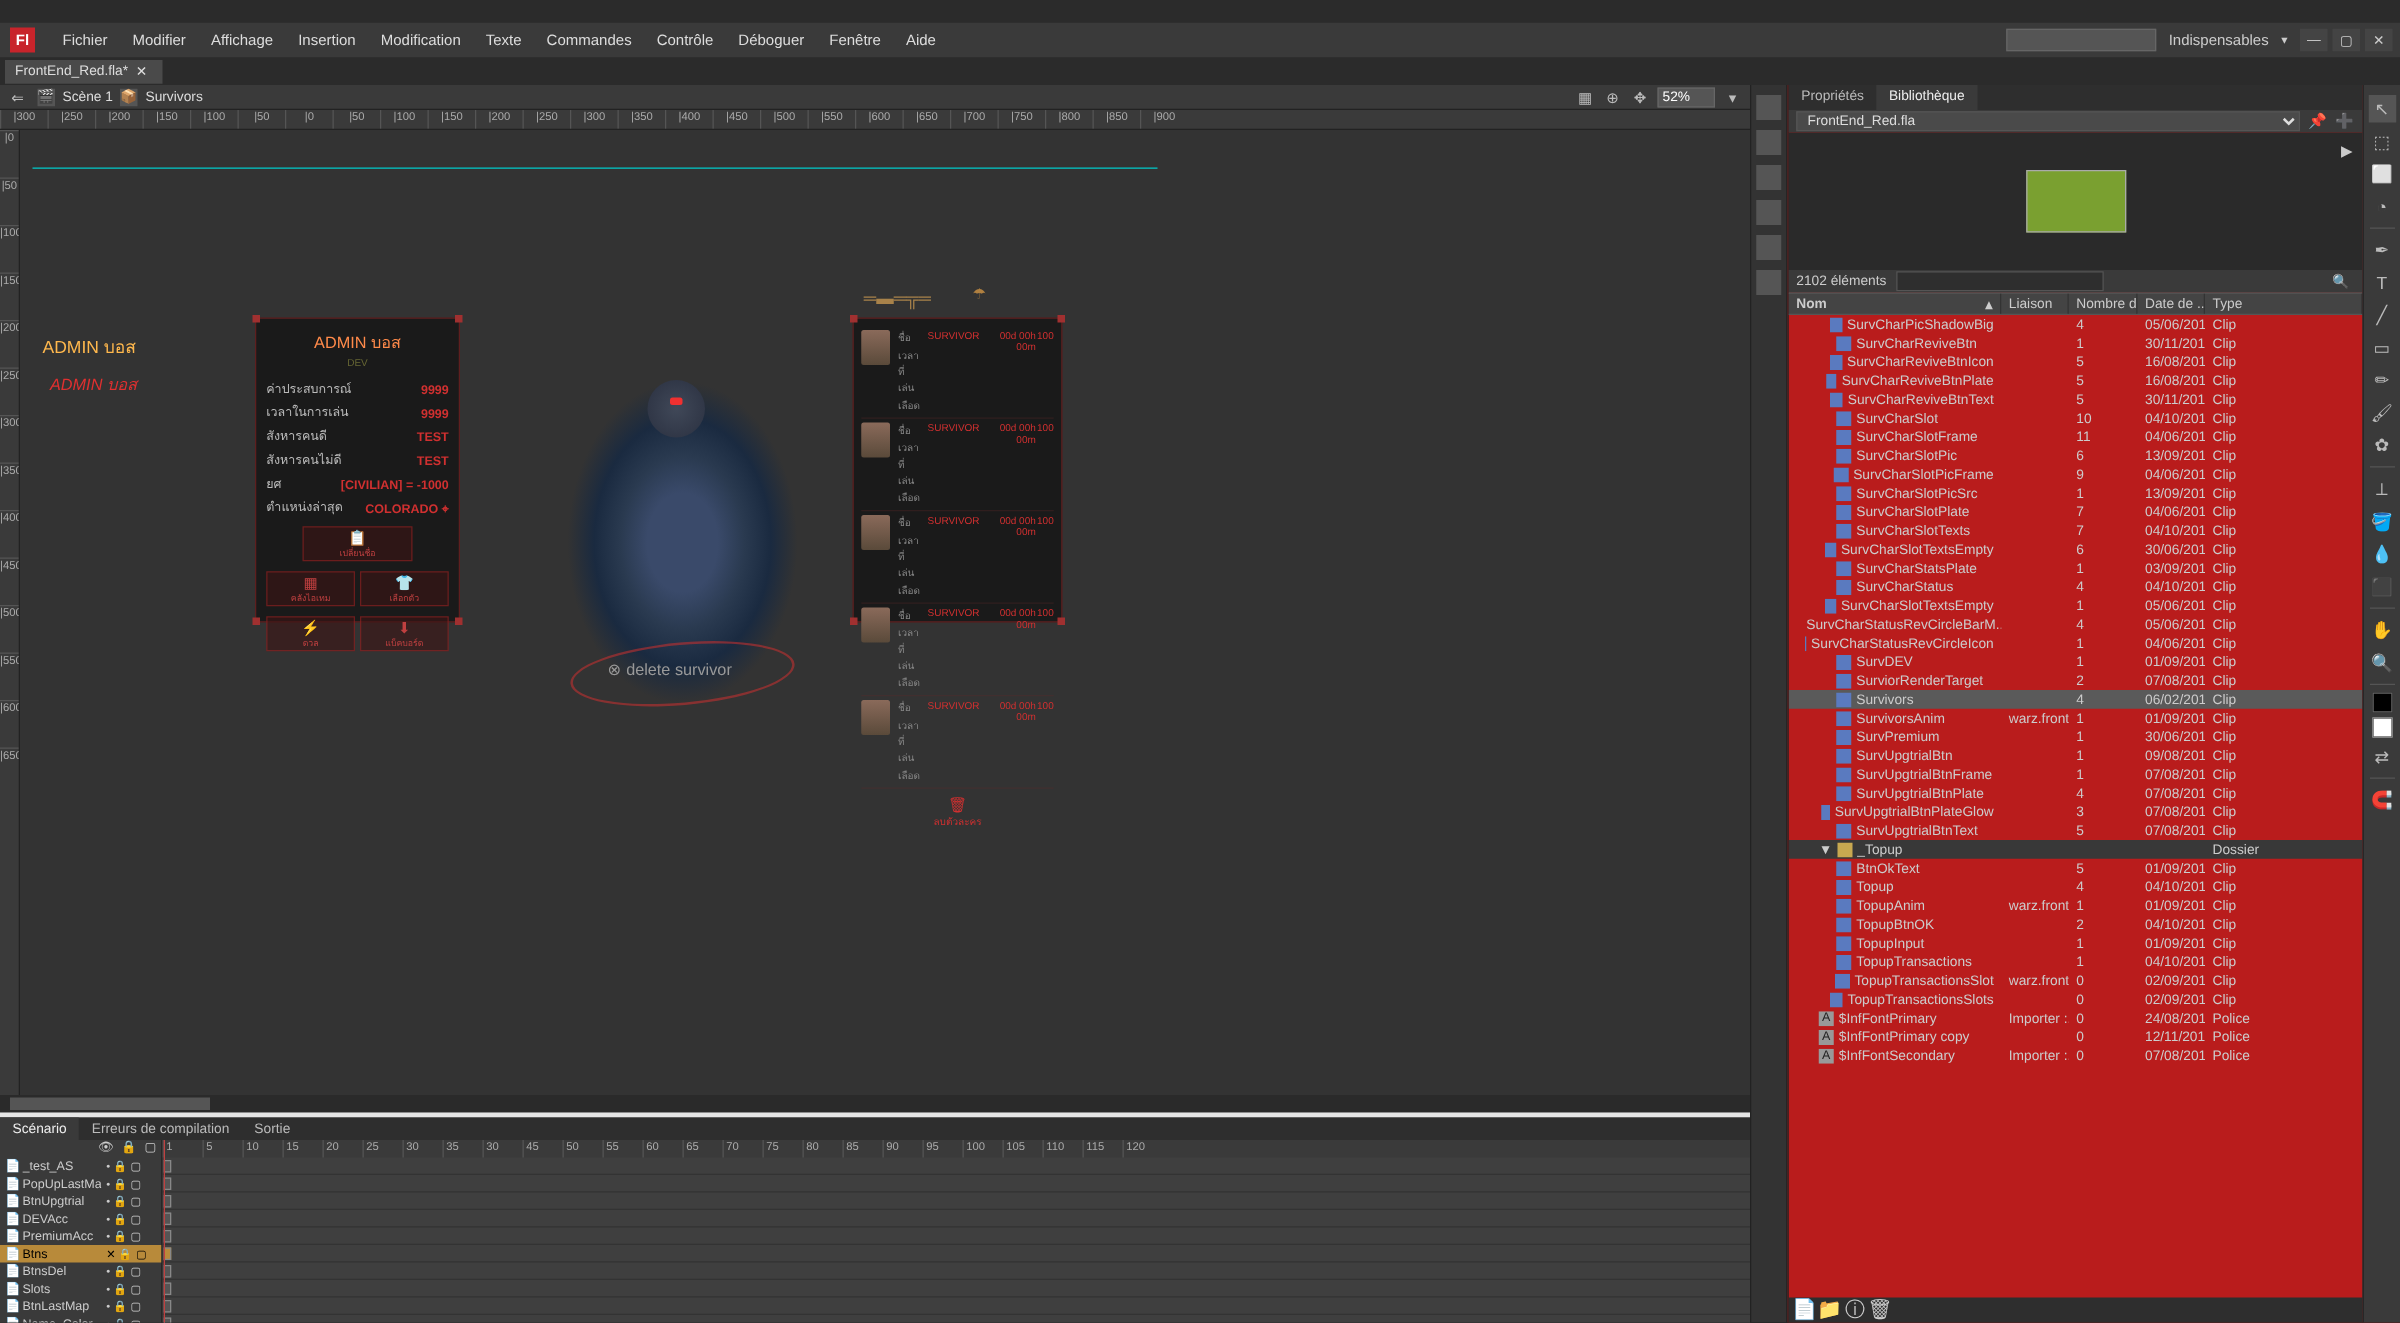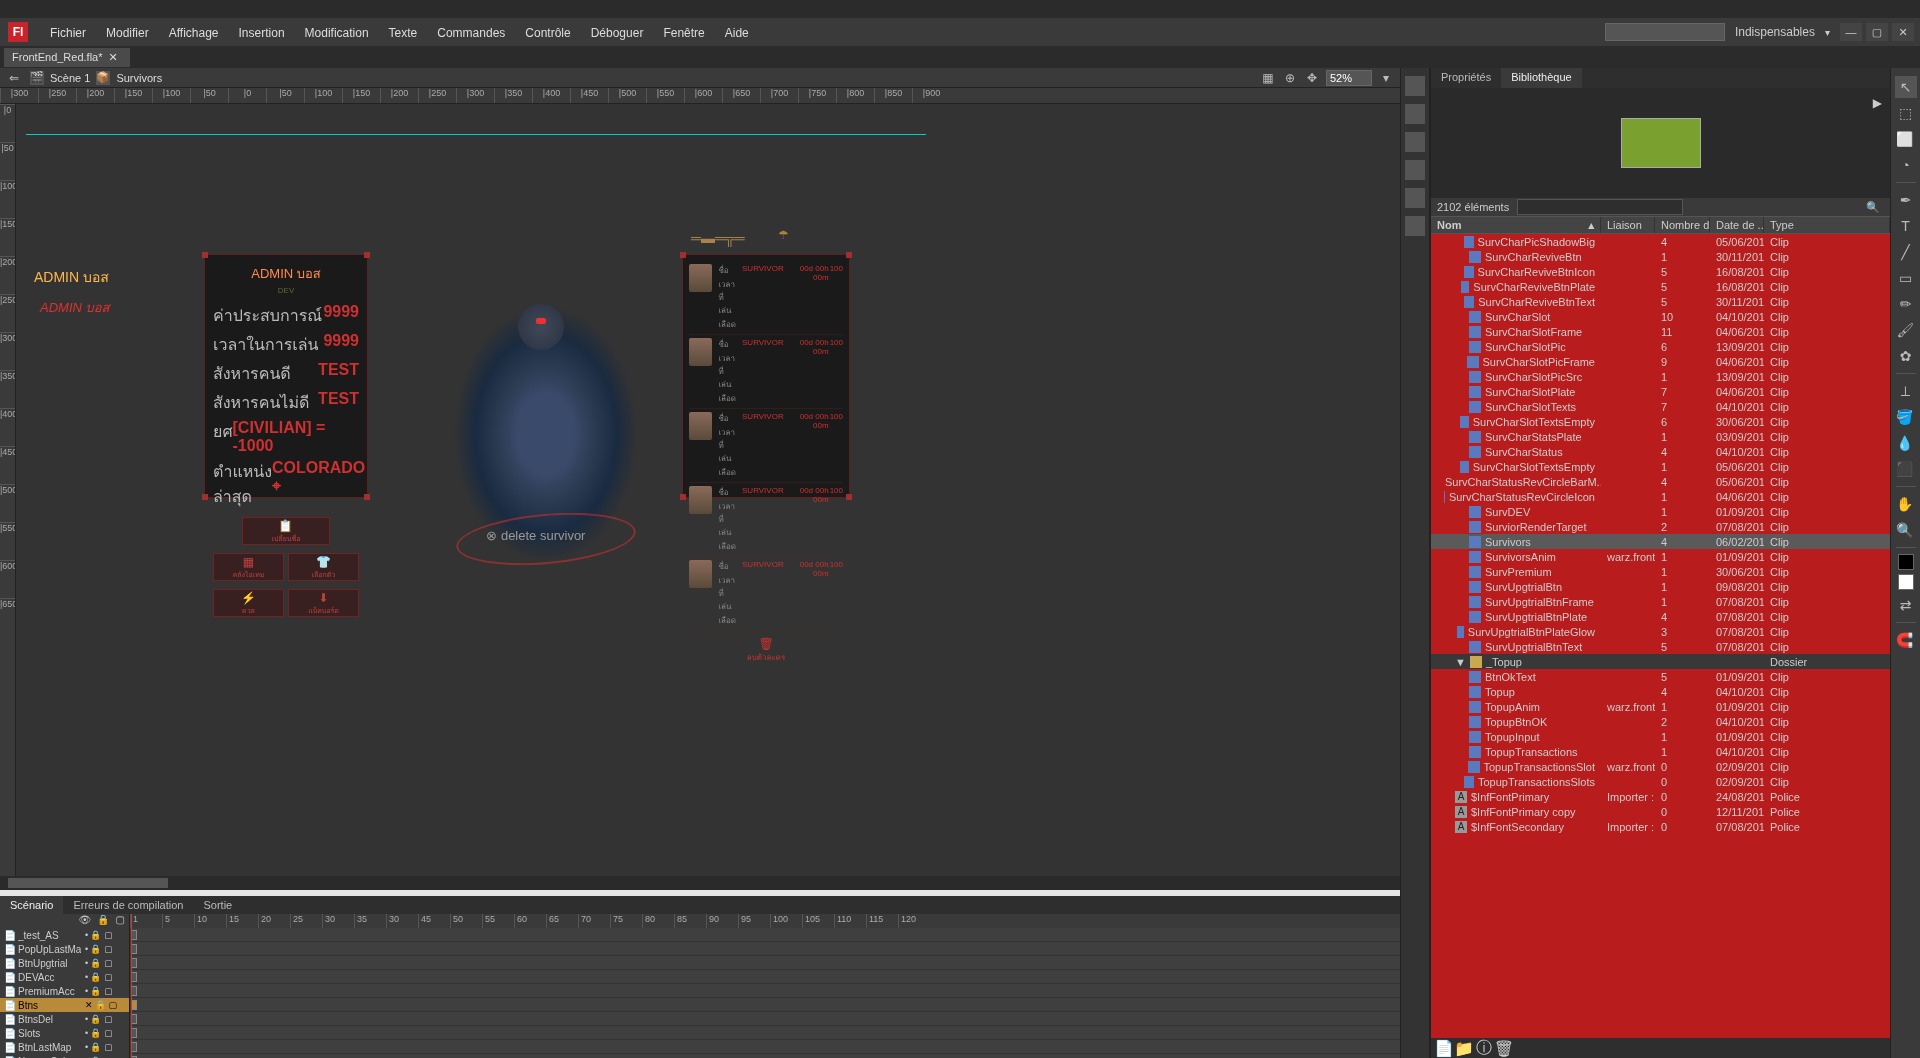--- a/index.html
+++ b/index.html
@@ -49,21 +49,21 @@
 
 
 .panel-left { position: absolute; left: 178px; top: 150px; width: 164px; height: 244px; background: rgba(20,20,20,0.8); border: 1px solid rgba(200,40,40,0.4); padding: 8px; }
 .panel-corner { width: 6px; height: 6px; background: #a03030; position: absolute; }
 .panel-corner.tl { top: -3px; left: -3px; }
 .panel-corner.tr { top: -3px; right: -3px; }
 .panel-corner.bl { bottom: -3px; left: -3px; }
 .panel-corner.br { bottom: -3px; right: -3px; }
 .panel-title { color: #ff8a4a; text-align: center; font-size: 13px; margin-bottom: 2px; }
 .panel-sub { text-align: center; font-size: 8px; color: #663; margin-bottom: 6px; }
-.stat-row { display: flex; justify-content: space-between; font-size: 16px; padding: 2px 0; }
+.stat-row { display: flex; justify-content: space-between; font-size: 10px; padding: 2px 0; align-items: flex-end; }
 .stat-label { color: #bbb; }
 .stat-val { color: #d03030; font-weight: bold; }
 .panel-btn-row { display: flex; justify-content: space-around; margin-top: 8px; gap: 4px; }
 .panel-btn { flex: 1; background: rgba(60,20,20,0.6); border: 1px solid rgba(200,40,40,0.4); height: 28px; display: flex; flex-direction: column; align-items: center; justify-content: center; font-size: 7px; color: #c04040; cursor: pointer; }
 .panel-btn-icon { font-size: 12px; }
 .panel-btn-single { width: 60%; margin: 6px auto; }
 
 
 .soldier { position: absolute; left: 420px; top: 190px; width: 200px; height: 280px; }
 .soldier-body { width: 100%; height: 100%; background: radial-gradient(ellipse at center, #3a4a6a 20%, #2a3a50 35%, #1a2a40 50%, transparent 65%); position: relative; }
@@ -82,21 +82,21 @@
 .surv-delete-icon { font-size: 12px; }
 
 .helicopter { position: absolute; left: 665px; top: 126px; font-size: 14px; color: #a8824a; }
 .parachute { position: absolute; left: 752px; top: 124px; font-size: 12px; color: #b08040; }
 
 
 .scroll-h { height: 14px; background: #2a2a2a; display: flex; align-items: center; }
 .scroll-thumb-h { width: 160px; height: 10px; background: #555; margin-left: 8px; }
 
 
-.timeline-panel { height: 168px; background: #3a3a3a; border-top: 6px solid #e5e5e5; display: flex; flex-direction: column; }
+.timeline-panel { height: 168px; background: #3a3a3a; border-top: 4px solid #e5e5e5; display: flex; flex-direction: column; }
 .timeline-tabs { height: 20px; display: flex; background: #2e2e2e; }
 .tl-tab { font-size: 11px; padding: 3px 10px; color: #bbb; cursor: pointer; }
 .tl-tab.active { background: #3a3a3a; color: #eee; }
 .timeline-body { flex: 1; display: flex; }
 .layer-list { width: 130px; background: #3a3a3a; border-right: 1px solid #222; display: flex; flex-direction: column; font-size: 10px; }
 .layer-header { height: 14px; display: flex; justify-content: flex-end; gap: 6px; padding: 0 4px; font-size: 10px; }
 .layer-row { display: flex; align-items: center; height: 14px; padding: 0 4px; gap: 4px; }
 .layer-row.sel { background: #b88a3a; color: #000; }
 .layer-icon { width: 10px; height: 10px; display: flex; align-items: center; }
 .layer-name { flex: 1; overflow: hidden; white-space: nowrap; }
@@ -561,20 +561,25 @@
     <div class="dock-icon"></div>
     <div class="dock-icon"></div>
   </div>
 
   <div class="right-panels">
     <div class="library-panel">
       <div class="panel-tabs" id="p-tabs">
           <div class="p-tab">Propriétés</div>
           <div class="p-tab active">Bibliothèque</div>
         </div>
+      <div class="lib-header">
+        <select class="lib-select"><option>FrontEnd_Red.fla</option></select>
+        <span class="tool-icon">📌</span>
+        <span class="tool-icon">➕</span>
+      </div>
       <div class="lib-preview">
         <div class="preview-content"></div>
         <span style="position:absolute;right:8px;top:8px;font-size:12px;">▶</span>
       </div>
       <div class="lib-count-row">
         <span>2102 éléments</span>
         <div style="position:relative;flex:1;">
           <input class="lib-search" style="">
           <span style="position:absolute;right:4px;top:2px;font-size:11px;">🔍</span>
         </div>

